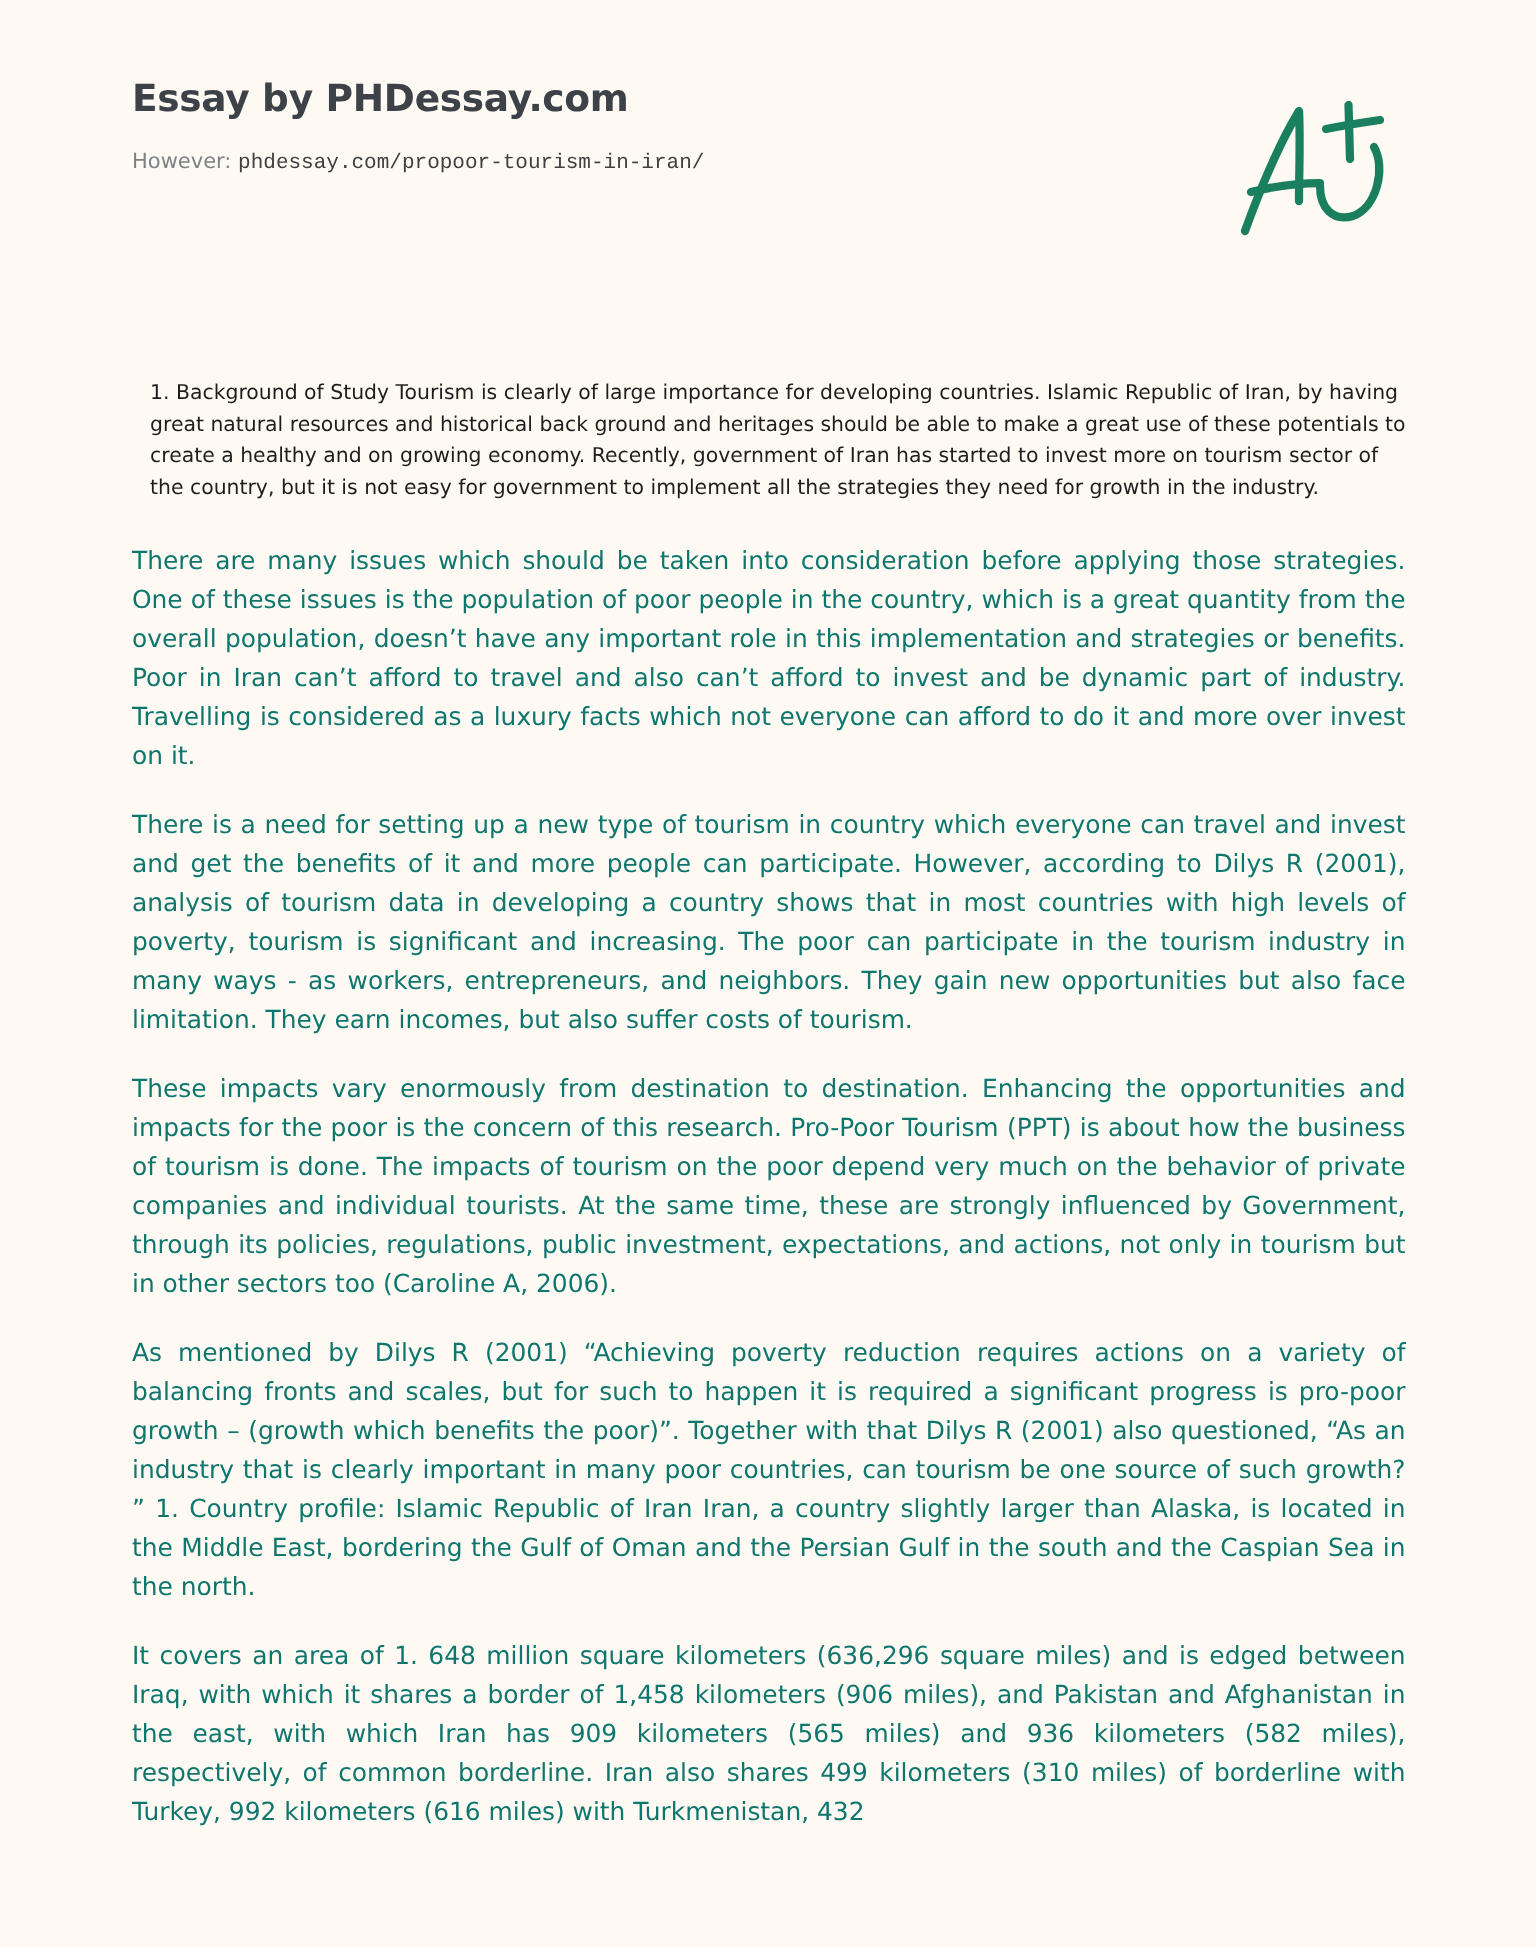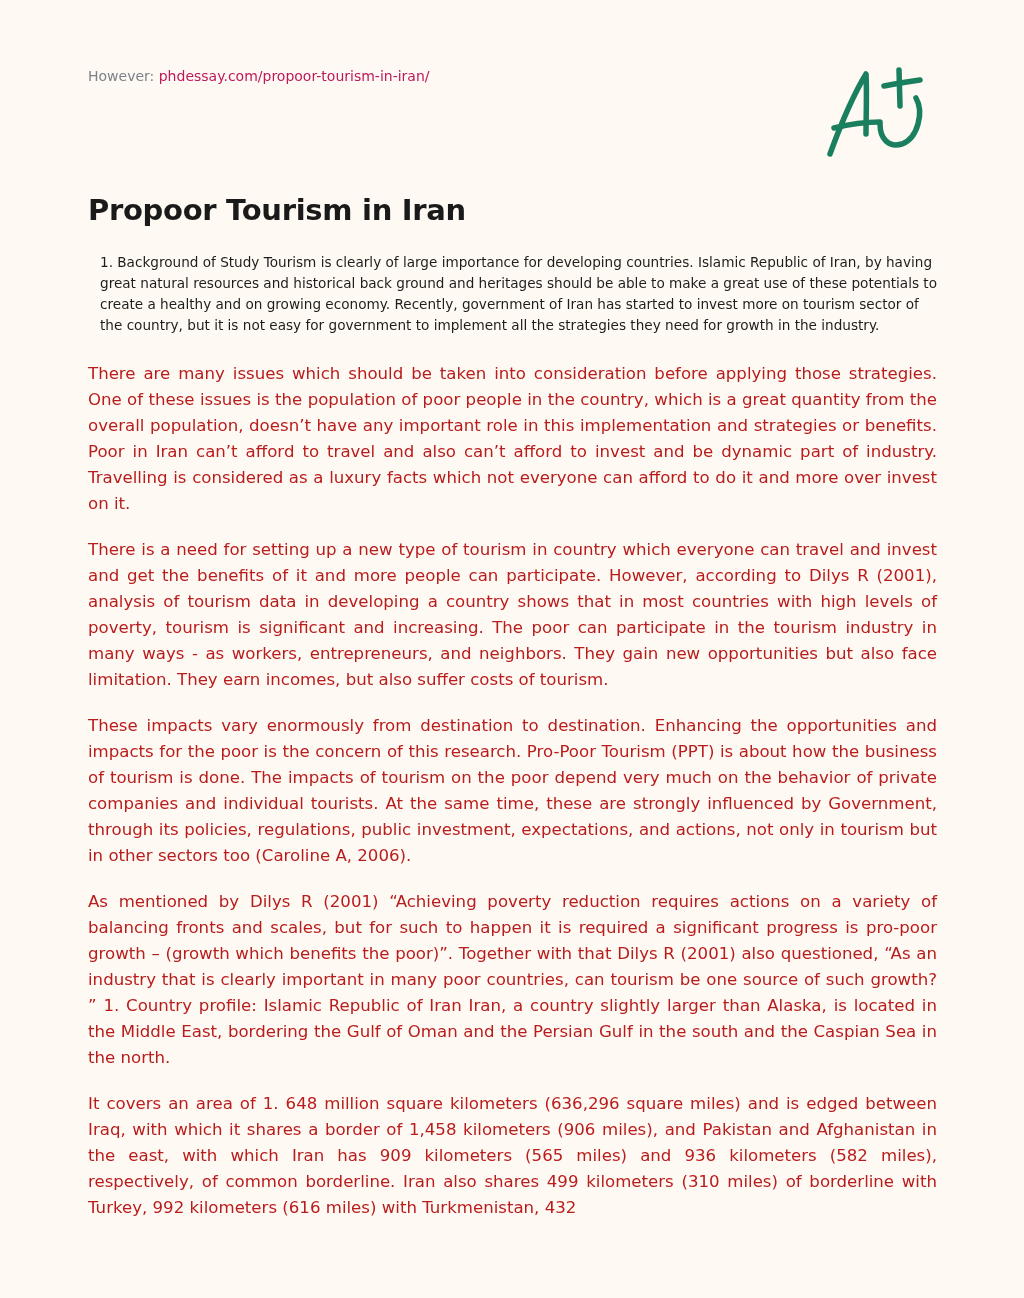--- a/index.html
+++ b/index.html
@@ -29,22 +29,23 @@
       line-height: 32px;
       letter-spacing: -0.2px;
     }
     .source-line {
       margin-top: 16px;
       font-size: 14px;
       line-height: 20px;
       color: #7b8288;
     }
     .source-link {
-      color: #be185d;
+      color: #404040;
       text-decoration: none;
+      font-family: Liberation Mono, monospace;
     }
     .logo {
       position: absolute;
       left: 822px;
       top: 62px;
       width: 110px;
       height: 100px;
     }
     .page-title {
       position: absolute;
@@ -67,58 +68,58 @@
       font-size: 13.6px;
       line-height: 21px;
       margin: 0 0 25px 12px;
       color: #1d1d1d;
     }
     .para {
       font-size: 16.6px;
       line-height: 26px;
       margin: 0 0 20px 0;
       text-align: justify;
-      color: #b91c1c;
+      color: #0f766e;
     }
     .clip {
       position: absolute;
       left: 0;
       top: 0;
       width: 1024px;
       height: 1250px;
       overflow: hidden;
     }
   </style>
 </head>
 <body>
 
 <div class="clip">
 
   <div class="header">
+    <h2 class="site-title">Essay by PHDessay.com</h2>
     <div class="source-line">
       <span>However: </span><a class="source-link">phdessay.com/propoor-tourism-in-iran/</a>
     </div>
   </div>
 
   <div class="logo">
     <svg width="110" height="100" viewBox="0 0 110 100" fill="none" stroke="#1a7f5e" stroke-width="5.5" stroke-linecap="round" stroke-linejoin="round">
 
       <path d="M8 92 C 16 70, 30 35, 44 12 C 45 30, 44 55, 44 72"></path>
 
       <path d="M12 66 C 28 62, 42 60, 58 60"></path>
 
       <path d="M77 8 L 78 44"></path>
 
       <path d="M62 24 C 72 22, 84 20, 98 18"></path>
 
       <path d="M94 36 C 102 50, 96 76, 80 82 C 66 86, 58 76, 58 62"></path>
     </svg>
   </div>
 
-  <h1 class="page-title">Propoor Tourism in Iran</h1>
 
   <div class="content">
     <p class="intro">1. Background of Study Tourism is clearly of large importance for developing countries. Islamic Republic of Iran, by having great natural resources and historical back ground and heritages should be able to make a great use of these potentials to create a healthy and on growing economy. Recently, government of Iran has started to invest more on tourism sector of the country, but it is not easy for government to implement all the strategies they need for growth in the industry.</p>
     <p class="para">There are many issues which should be taken into consideration before applying those strategies. One of these issues is the population of poor people in the country, which is a great quantity from the overall population, doesn’t have any important role in this implementation and strategies or benefits. Poor in Iran can’t afford to travel and also can’t afford to invest and be dynamic part of industry. Travelling is considered as a luxury facts which not everyone can afford to do it and more over invest on it.</p>
     <p class="para">There is a need for setting up a new type of tourism in country which everyone can travel and invest and get the benefits of it and more people can participate. However, according to Dilys R (2001), analysis of tourism data in developing a country shows that in most countries with high levels of poverty, tourism is significant and increasing. The poor can participate in the tourism industry in many ways - as workers, entrepreneurs, and neighbors. They gain new opportunities but also face limitation. They earn incomes, but also suffer costs of tourism.</p>
     <p class="para">These impacts vary enormously from destination to destination. Enhancing the opportunities and impacts for the poor is the concern of this research. Pro-Poor Tourism (PPT) is about how the business of tourism is done. The impacts of tourism on the poor depend very much on the behavior of private companies and individual tourists. At the same time, these are strongly influenced by Government, through its policies, regulations, public investment, expectations, and actions, not only in tourism but in other sectors too (Caroline A, 2006).</p>
     <p class="para">As mentioned by Dilys R (2001) “Achieving poverty reduction requires actions on a variety of balancing fronts and scales, but for such to happen it is required a significant progress is pro-poor growth – (growth which benefits the poor)”. Together with that Dilys R (2001) also questioned, “As an industry that is clearly important in many poor countries, can tourism be one source of such growth? ” 1. Country profile: Islamic Republic of Iran Iran, a country slightly larger than Alaska, is located in the Middle East, bordering the Gulf of Oman and the Persian Gulf in the south and the Caspian Sea in the north.</p>
     <p class="para">It covers an area of 1. 648 million square kilometers (636,296 square miles) and is edged between Iraq, with which it shares a border of 1,458 kilometers (906 miles), and Pakistan and Afghanistan in the east, with which Iran has 909 kilometers (565 miles) and 936 kilometers (582 miles), respectively, of common borderline. Iran also shares 499 kilometers (310 miles) of borderline with Turkey, 992 kilometers (616 miles) with Turkmenistan, 432</p>
   </div>
 

